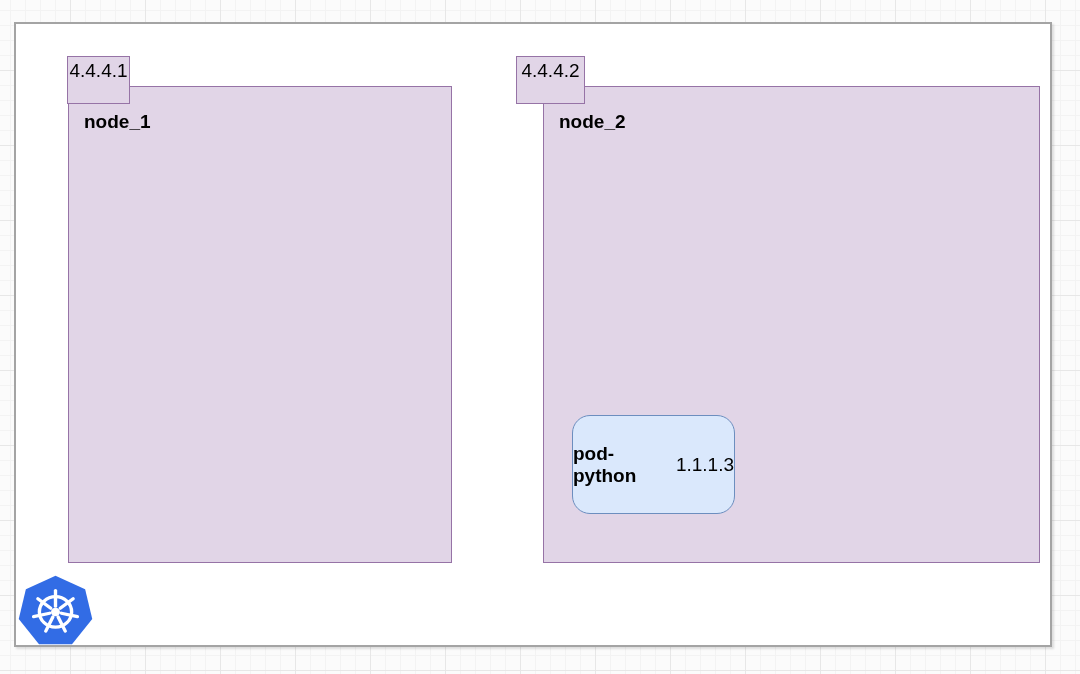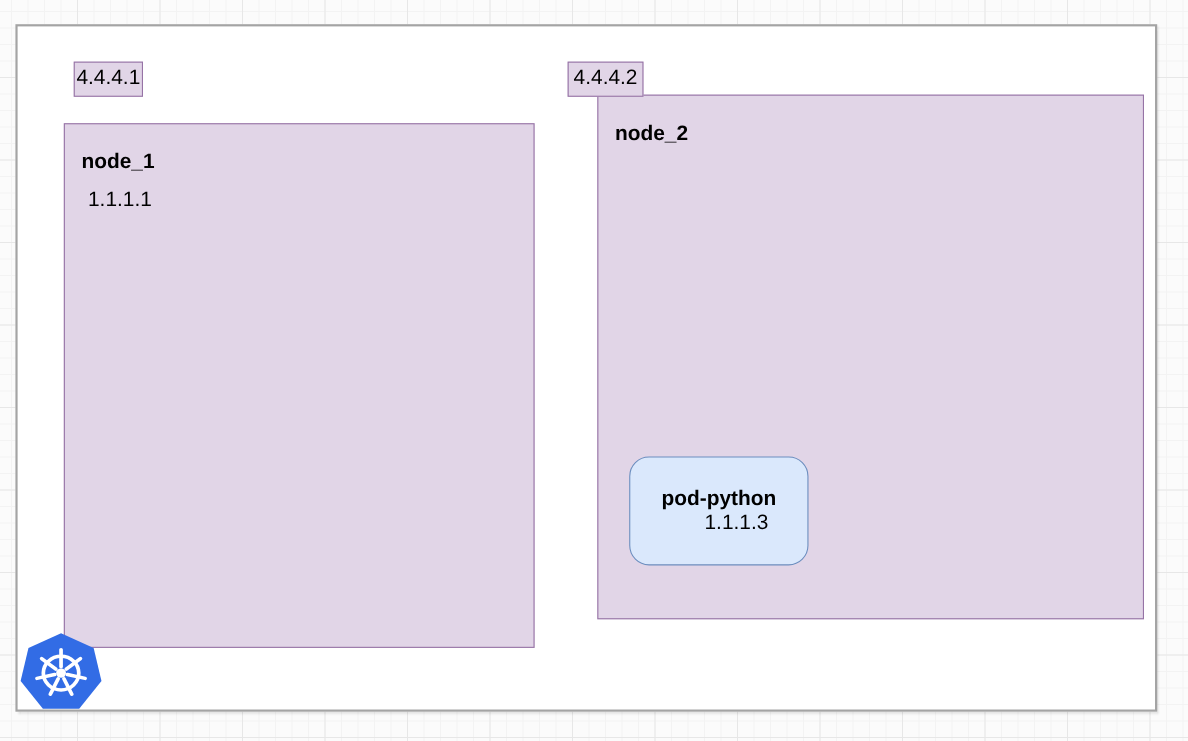--- a/index.html
+++ b/index.html
@@ -28,21 +28,21 @@
   .cluster-boundary {
     left: 14px; top: 22px;
     width: 1038px; height: 625px;
     background: #ffffff;
     border: 2px solid #a4a4a4;
     box-shadow: 2px 2px 2px rgba(0,0,0,0.12);
   }
 
   
   .node-tab {
-    height: 32px;
+    height: 48px;
     background: #e1d5e7;
     border: 1.5px solid #9673a6;
     font-size: 19px;
     line-height: 27px;
     text-align: center;
     z-index: 2;
   }
   .node-body {
     height: 477px;
     background: #e1d5e7;
@@ -54,43 +54,42 @@
   .node-ip { font-size: 19px; line-height: 23px; margin-top: 11px; margin-left: 6px; }
 
   
   .pod {
     left: 572px; top: 415px;
     width: 163px; height: 99px;
     background: #dae8fc;
     border: 1.5px solid #6c8ebf;
     border-radius: 18px;
     display: flex;
-    flex-direction: column;
+    flex-direction: row;
     align-items: center;
     justify-content: center;
     z-index: 3;
   }
   .pod-title { font-weight: bold; font-size: 19px; line-height: 22px; }
   .pod-ip { font-size: 19px; line-height: 22px; margin-left: 32px; }
 
   .k8s-logo { left: 18px; top: 575px; width: 75px; height: 71px; z-index: 4; }
 </style>
 </head>
 <body>
 
 <div class="stage">
 
   <div class="abs cluster-boundary"></div>
 
   <div class="abs node-tab" style="left:67px; top:56px; width:63px;">
     <span>4.4.4.1</span>
   </div>
-  <div class="abs node-body" style="left:58px; top:86px; width:428px;margin-top:26px;">
+  <div class="abs node-body" style="left:68px; top:86px; width:384px;">
     <div class="node-title">node_1</div>
-    <div class="node-ip">1.1.1.1</div>
   </div>
 
   <div class="abs node-tab" style="left:516px; top:56px; width:69px;">
     <span>4.4.4.2</span>
   </div>
   <div class="abs node-body" style="left:543px; top:86px; width:497px;">
     <div class="node-title">node_2</div>
   </div>
 
   <div class="abs pod">

